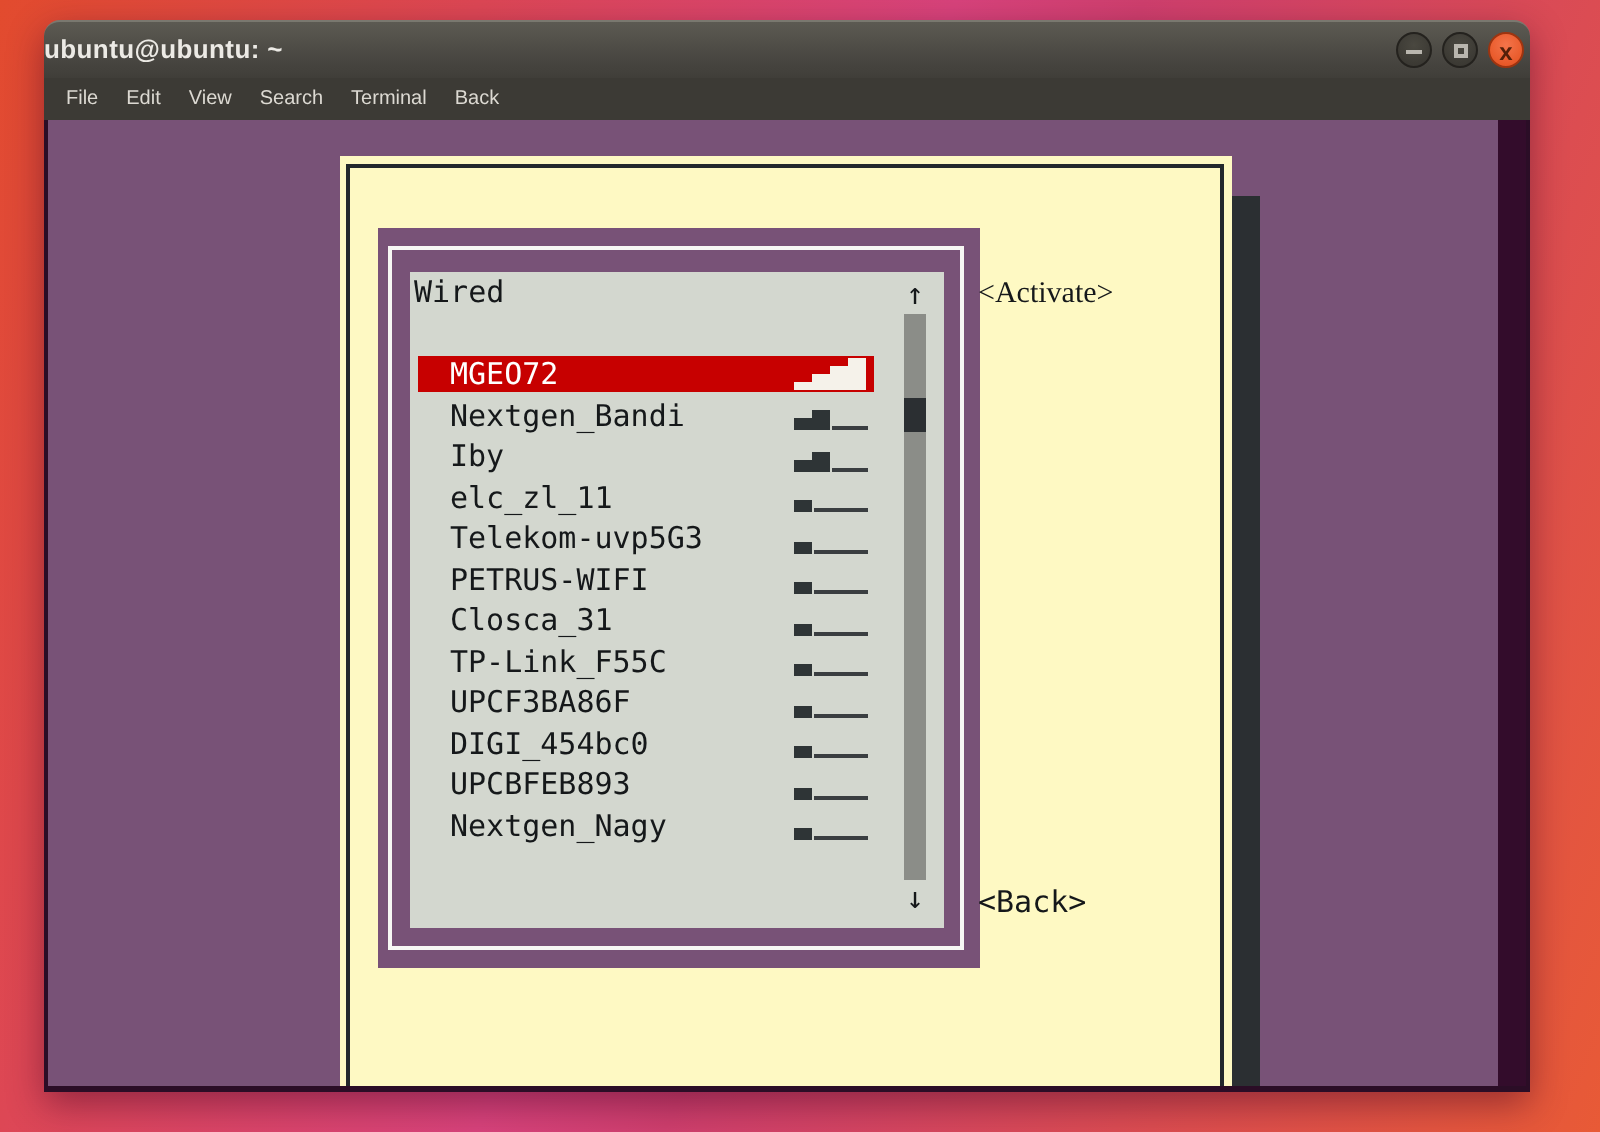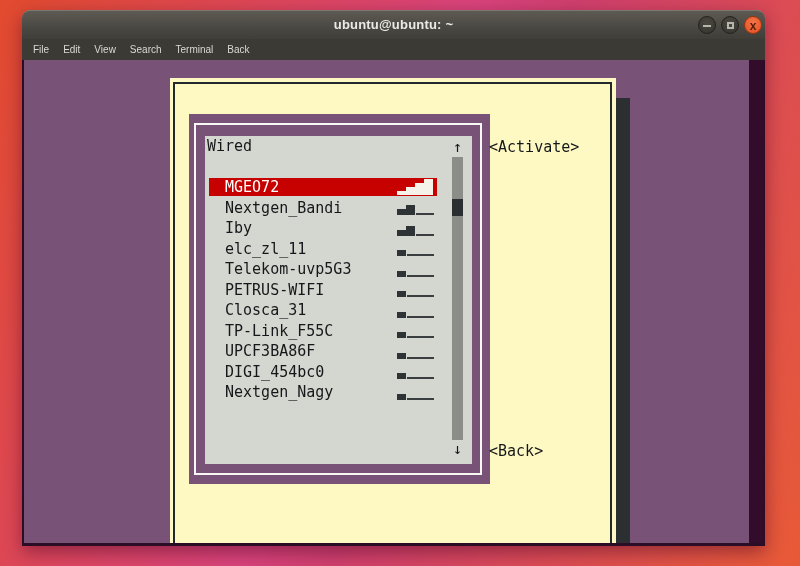--- a/index.html
+++ b/index.html
@@ -9,21 +9,21 @@
   .wallpaper { position:absolute; inset:0; width:800px; height:566px;
     background:linear-gradient(113deg, #e24b2e 0%, #d8437c 46%, #cf3f6e 55%, #e85a36 100%); }
 
   
   .terminal-window { position:absolute; left:22px; top:10px; width:743px; height:536px;
     border-radius:8px 8px 0 0; box-shadow:0 6px 18px rgba(60,0,30,.45); }
 
   .titlebar { position:absolute; left:0; top:0; width:100%; height:29px;
     background:linear-gradient(#5c5a52, #474540 70%, #403e39);
     border-radius:8px 8px 0 0; border-top:1px solid #7a786f; }
-  .title { position:absolute; left:0; right:0; top:6px; text-align:center;
+  .title { position:absolute; left:0; right:0; top:6px; 
     color:#eceae5; font-size:13px; font-weight:bold; letter-spacing:.2px; }
   .winbtns { position:absolute; right:3px; top:5px; display:flex; gap:5px; }
   .wbtn { width:18px; height:18px; border-radius:50%; position:relative;
     background:radial-gradient(circle at 50% 35%, #4a4840, #36342f);
     border:1px solid #24221e; }
   .wbtn.close { background:radial-gradient(circle at 50% 35%, #f4744a, #e44f1d);
     border:1px solid #9e3410; }
   .glyph-min { position:absolute; left:4px; right:4px; top:8px; height:2px; background:#b9b6ae; }
   .glyph-max { position:absolute; left:5px; top:5px; width:7px; height:7px;
     border:2px solid #b9b6ae; }
@@ -74,21 +74,21 @@
   .sb-up, .sb-down { position:absolute; left:0; width:13px; height:20px; text-align:center;
     font-family:"DejaVu Sans Mono","Liberation Mono",monospace; font-size:15px;
     line-height:19px; color:#15181a; }
   .sb-up { top:2px; } .sb-down { top:304px; }
   .sb-track { position:absolute; left:1px; top:21px; width:11px; height:283px; background:#8b8d88; }
   .sb-thumb { position:absolute; left:1px; top:63px; width:11px; height:17px; background:#2b2f32; }
 
   .btn-activate, .btn-back { position:absolute; left:319px; height:20px; line-height:20px;
     font-family:"DejaVu Sans Mono","Liberation Mono",monospace; font-size:15px; color:#15181a;
     white-space:pre; }
-  .btn-activate { top:59px; }
+  .btn-activate { top:59px;font-family:Liberation Serif, serif; }
   .btn-back { top:363px; }
 </style>
 </head>
 <body>
 
 <div class="wallpaper">
   <div class="terminal-window">
 
     <div class="titlebar">
       <div class="title">ubuntu@ubuntu: ~</div>
@@ -180,20 +180,25 @@
     <span class="rowlabel">UPCF3BA86F</span>
     <div class="signal"><div class="sig-block" style="height: 6px;"></div><div class="sig-line" style="width: 27px;"></div></div>
   </div>
               <div class="row indent">
     
     <span class="rowlabel">DIGI_454bc0</span>
     <div class="signal"><div class="sig-block" style="height: 6px;"></div><div class="sig-line" style="width: 27px;"></div></div>
   </div>
               <div class="row indent">
     
+    <span class="rowlabel">UPCBFEB893</span>
+    <div class="signal"><div class="sig-block" style="height: 6px;"></div><div class="sig-line" style="width: 27px;"></div></div>
+  </div>
+              <div class="row indent">
+    
     <span class="rowlabel">Nextgen_Nagy</span>
     <div class="signal"><div class="sig-block" style="height: 6px;"></div><div class="sig-line" style="width: 27px;"></div></div>
   </div>
               <div class="scrollbar">
               <div class="sb-up">↑</div>
               <div class="sb-track"></div>
               <div class="sb-thumb"></div>
               <div class="sb-down">↓</div>
             </div>
           </div>

